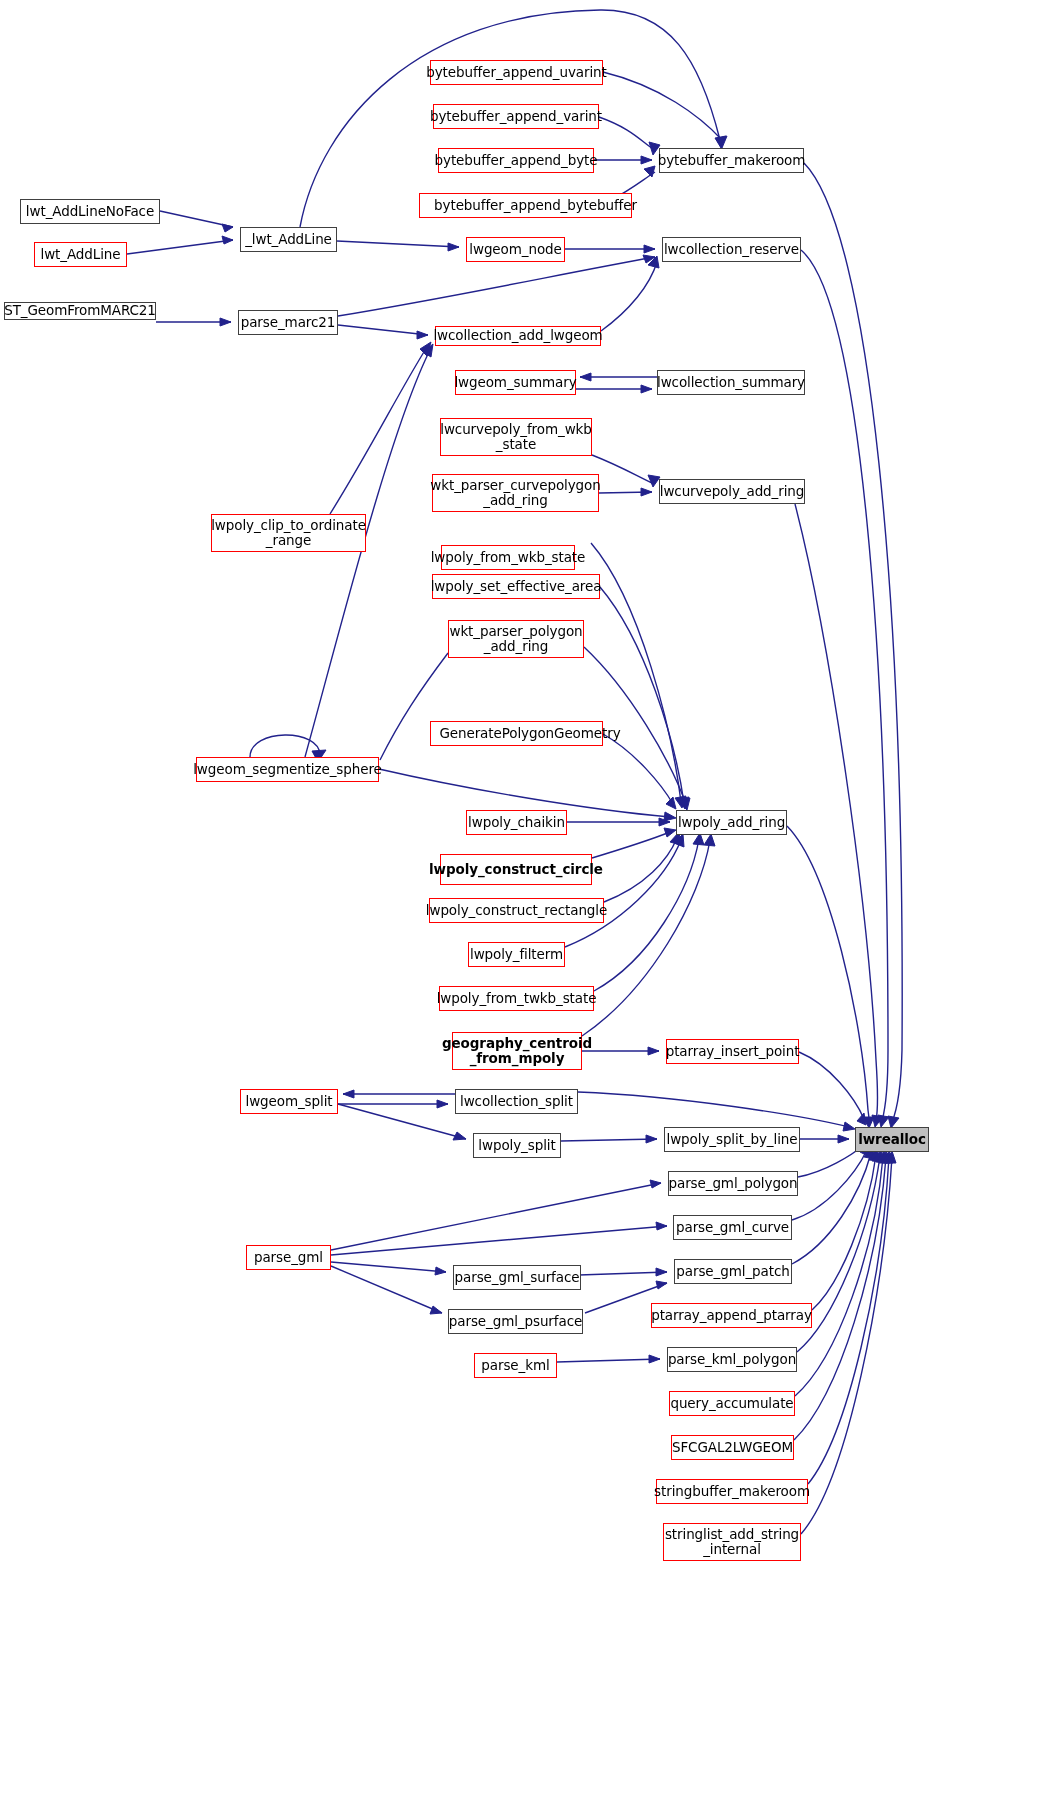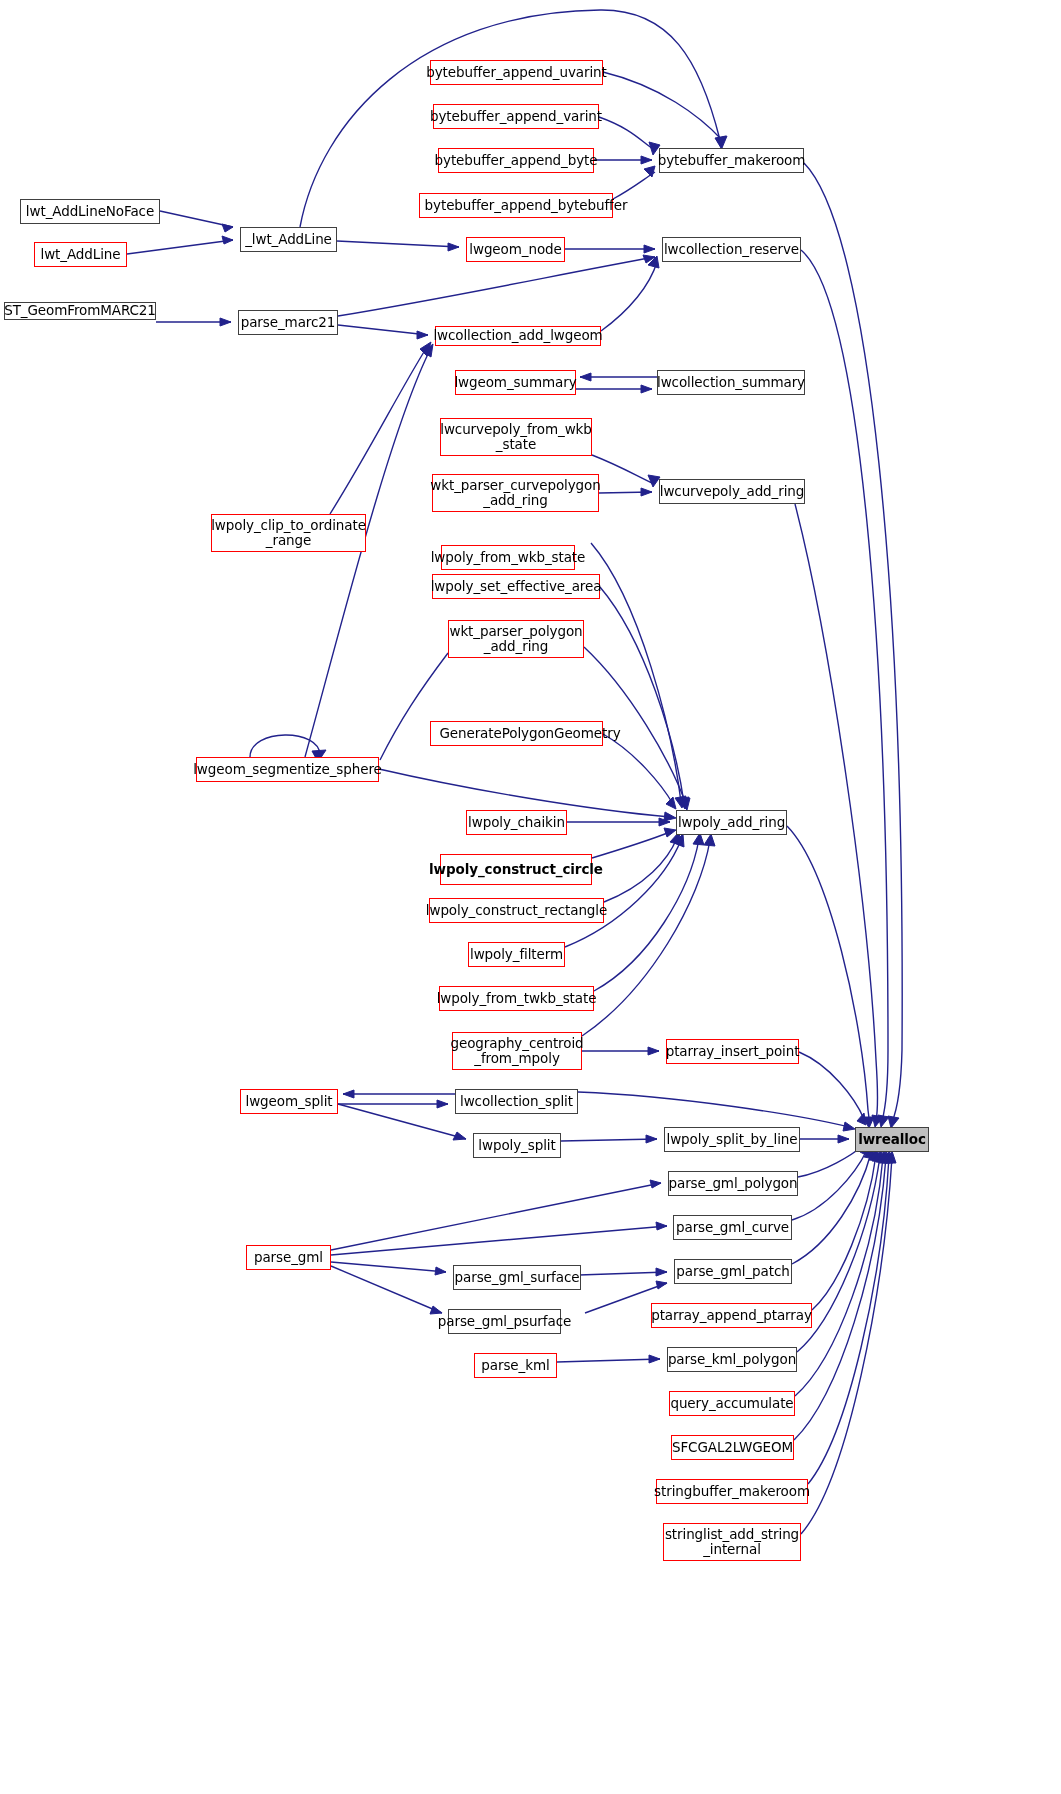--- a/index.html
+++ b/index.html
@@ -216,21 +216,21 @@
   </svg>
 
   <div class="node black" style="left:20px;top:199px;width:140px;height:25px;">lwt_AddLineNoFace</div>
   <div class="node red" style="left:34px;top:242px;width:93px;height:25px;">lwt_AddLine</div>
   <div class="node black" style="left:240px;top:227px;width:97px;height:25px;">_lwt_AddLine</div>
   <div class="node black" style="left:4px;top:302px;width:152px;height:18px;">ST_GeomFromMARC21</div>
   <div class="node black" style="left:238px;top:310px;width:100px;height:25px;">parse_marc21</div>
   <div class="node red" style="left:430px;top:60px;width:173px;height:25px;">bytebuffer_append_uvarint</div>
   <div class="node red" style="left:433px;top:104px;width:166px;height:25px;">bytebuffer_append_varint</div>
   <div class="node red" style="left:438px;top:148px;width:156px;height:25px;">bytebuffer_append_byte</div>
-  <div class="node red" style="left:419px;top:193px;width:194px;height:25px;padding-left:23px;">bytebuffer_append_bytebuffer</div>
+  <div class="node red" style="left:419px;top:193px;width:213px;height:25px;padding-left:23px;">bytebuffer_append_bytebuffer</div>
   <div class="node black" style="left:659px;top:148px;width:145px;height:25px;">bytebuffer_makeroom</div>
   <div class="node red" style="left:466px;top:237px;width:99px;height:25px;">lwgeom_node</div>
   <div class="node black" style="left:662px;top:237px;width:139px;height:25px;">lwcollection_reserve</div>
   <div class="node red" style="left:435px;top:326px;width:166px;height:20px;">lwcollection_add_lwgeom</div>
   <div class="node red" style="left:455px;top:370px;width:121px;height:25px;">lwgeom_summary</div>
   <div class="node black" style="left:657px;top:370px;width:148px;height:25px;">lwcollection_summary</div>
   <div class="node red" style="left:440px;top:418px;width:152px;height:38px;">lwcurvepoly_from_wkb
 _state</div>
   <div class="node red" style="left:432px;top:474px;width:167px;height:38px;">wkt_parser_curvepolygon
 _add_ring</div>
@@ -242,34 +242,34 @@
   <div class="node red" style="left:211px;top:514px;width:155px;height:38px;">lwpoly_clip_to_ordinate
 _range</div>
   <div class="node red" style="left:430px;top:721px;width:173px;height:25px;padding-left:30px;">GeneratePolygonGeometry</div>
   <div class="node red" style="left:196px;top:757px;width:183px;height:25px;">lwgeom_segmentize_sphere</div>
   <div class="node red" style="left:466px;top:810px;width:101px;height:25px;">lwpoly_chaikin</div>
   <div class="node red" style="left:440px;top:854px;width:152px;height:31px;font-weight:bold;">lwpoly_construct_circle</div>
   <div class="node red" style="left:429px;top:898px;width:175px;height:25px;">lwpoly_construct_rectangle</div>
   <div class="node red" style="left:468px;top:942px;width:97px;height:25px;">lwpoly_filterm</div>
   <div class="node red" style="left:439px;top:986px;width:155px;height:25px;">lwpoly_from_twkb_state</div>
   <div class="node black" style="left:676px;top:810px;width:111px;height:25px;">lwpoly_add_ring</div>
-  <div class="node red" style="left:452px;top:1032px;width:130px;height:38px;">geography_centroid
+  <div class="node red" style="left:452px;top:1032px;width:130px;height:38px;font-weight:bold;">geography_centroid
 _from_mpoly</div>
   <div class="node red" style="left:666px;top:1039px;width:133px;height:25px;">ptarray_insert_point</div>
   <div class="node red" style="left:240px;top:1089px;width:98px;height:25px;">lwgeom_split</div>
   <div class="node black" style="left:455px;top:1089px;width:123px;height:25px;">lwcollection_split</div>
   <div class="node black" style="left:473px;top:1133px;width:88px;height:25px;">lwpoly_split</div>
   <div class="node black" style="left:664px;top:1127px;width:136px;height:25px;">lwpoly_split_by_line</div>
   <div class="node black" style="left:668px;top:1171px;width:130px;height:25px;">parse_gml_polygon</div>
   <div class="node black" style="left:673px;top:1215px;width:119px;height:25px;">parse_gml_curve</div>
   <div class="node red" style="left:246px;top:1245px;width:85px;height:25px;">parse_gml</div>
   <div class="node black" style="left:453px;top:1265px;width:128px;height:25px;">parse_gml_surface</div>
   <div class="node black" style="left:674px;top:1259px;width:118px;height:25px;">parse_gml_patch</div>
   <div class="node red" style="left:651px;top:1303px;width:161px;height:25px;">ptarray_append_ptarray</div>
-  <div class="node black" style="left:448px;top:1309px;width:113px;height:25px;">parse_gml_psurface</div>
+  <div class="node black" style="left:448px;top:1309px;width:135px;height:25px;">parse_gml_psurface</div>
   <div class="node red" style="left:474px;top:1353px;width:83px;height:25px;">parse_kml</div>
   <div class="node black" style="left:667px;top:1347px;width:130px;height:25px;">parse_kml_polygon</div>
   <div class="node red" style="left:669px;top:1391px;width:126px;height:25px;">query_accumulate</div>
   <div class="node red" style="left:671px;top:1435px;width:123px;height:25px;">SFCGAL2LWGEOM</div>
   <div class="node red" style="left:656px;top:1479px;width:152px;height:25px;">stringbuffer_makeroom</div>
   <div class="node red" style="left:663px;top:1523px;width:138px;height:38px;">stringlist_add_string
 _internal</div>
   <div class="node current" style="left:855px;top:1127px;width:74px;height:25px;font-weight:bold;">lwrealloc</div>
 
 </div>

